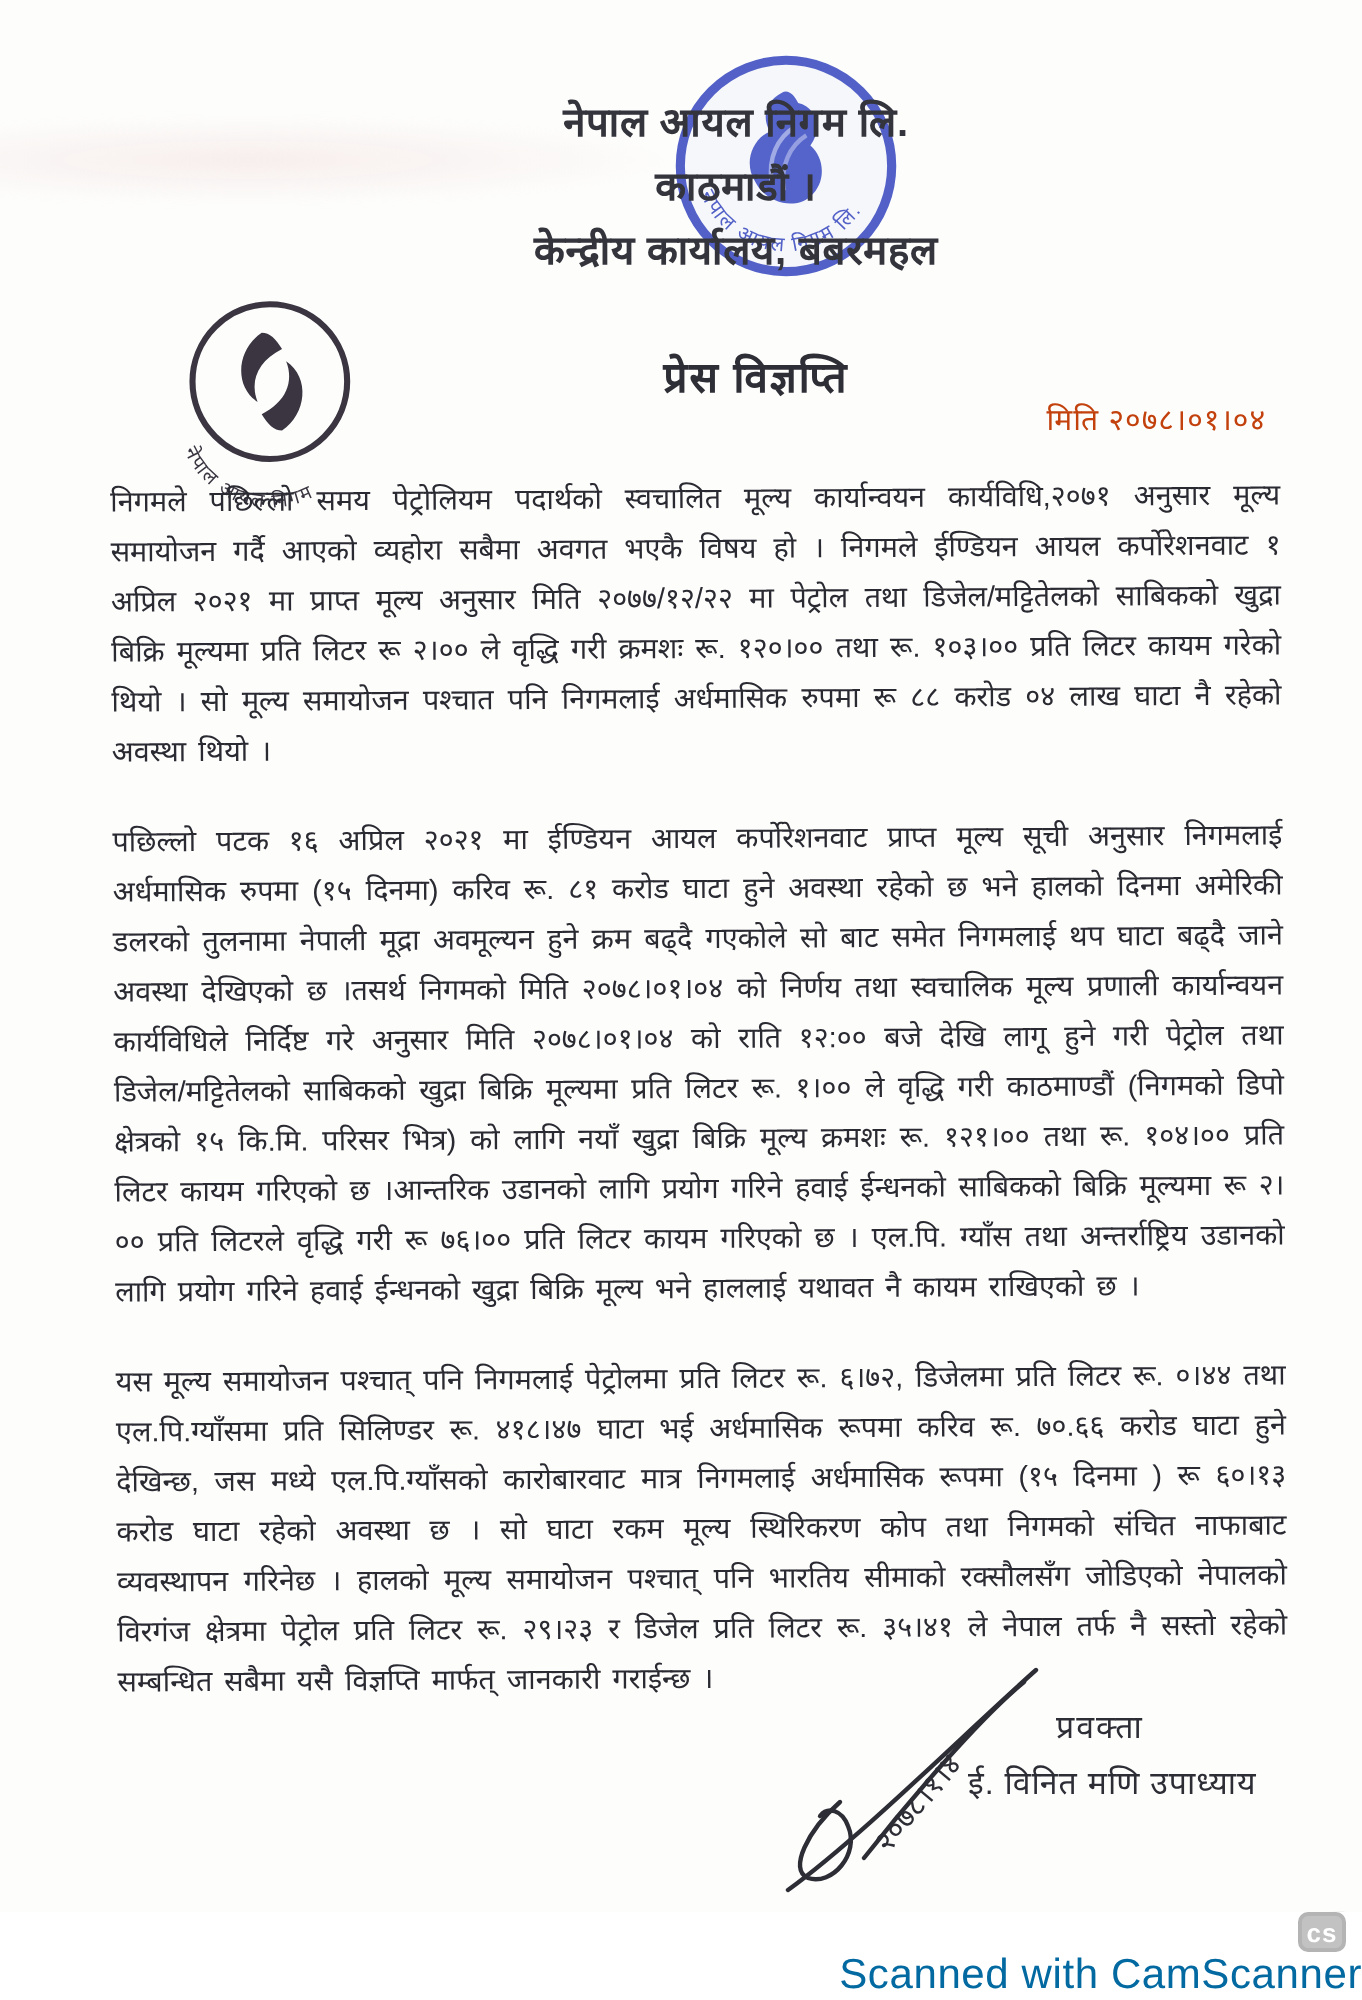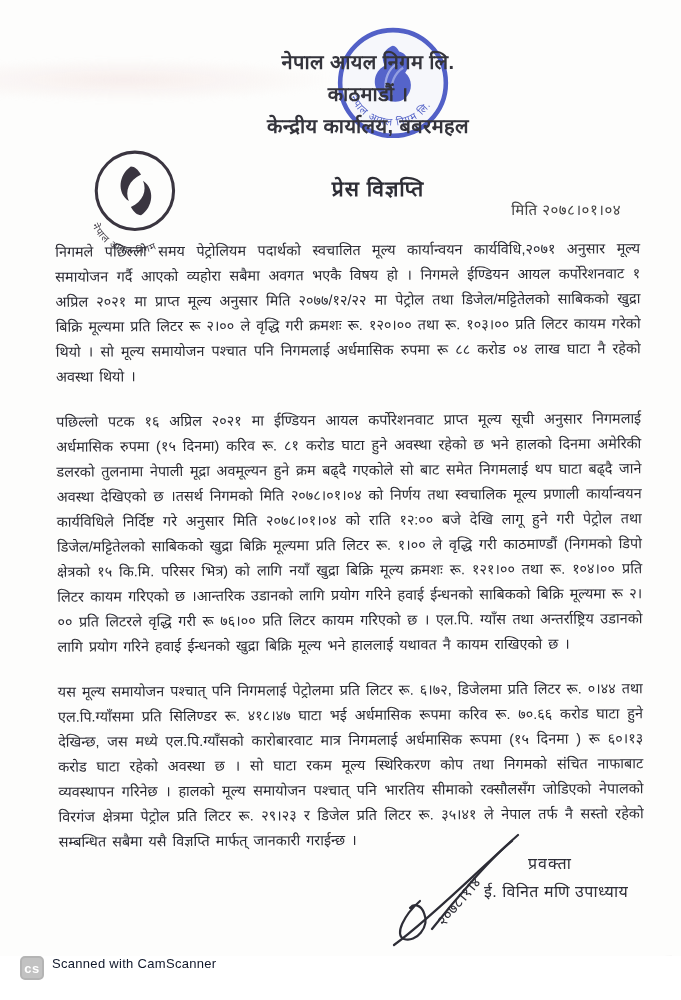--- a/index.html
+++ b/index.html
@@ -29,49 +29,49 @@
     position:absolute; left:330px; top:22px; width:126px; height:126px;
     opacity:.9; mix-blend-mode:multiply;
   }
   .org-logo { position:absolute; left:82px; top:144px; width:116px; height:116px; }
 
   .doc-title {
     position:absolute; top:174px; left:58px; width:640px; text-align:center;
     font-size:21px; font-weight:700; letter-spacing:1px; color:#2e2e36;
   }
   .date-line {
-    position:absolute; top:199px; right:60px;
-    font-size:15px; color:#404040; letter-spacing:.5px;
+    position:absolute; top:199px; right:48px;
+    font-size:15px; color:#c2410c; letter-spacing:.5px;
   }
 
   .doc-body {
     position:absolute; top:238px; left:57px; width:585px;
     font-size:14.4px; line-height:25px; text-align:justify;
     word-spacing:2px; color:#2a2a32; transform:rotate(-0.35deg);
   }
   .doc-body p { margin:0 0 20px 0; }
 
   .signature-block { position:absolute; left:378px; top:828px; width:296px; height:130px; }
   .sig-svg { position:absolute; left:8px; top:2px; }
   .sig-designation { position:absolute; left:150px; top:24px; font-size:16px; color:#2d2d36; letter-spacing:1px; }
   .sig-name { position:absolute; left:106px; top:52px; font-size:16px; color:#2d2d36; white-space:nowrap; letter-spacing:.5px;text-align:right; }
 
   .scan-footer {
     position:absolute; left:0; bottom:0; width:681px; height:44px;
-    background:#ffffff; display:flex; align-items:flex-start;
-    padding-left:20px; box-sizing:border-box;
+    background:#ffffff; display:flex; align-items:flex-end;
+    padding-left:20px; box-sizing:border-box;flex-direction:column;
   }
   .cs-badge {
     width:24px; height:24px; border-radius:5px;
     background:#c2c2c2; border:2px solid #b4b4b4; box-sizing:border-box;
     color:#ffffff; font-weight:700; font-size:13px;
     display:flex; align-items:center; justify-content:center;
     margin-right:8px; letter-spacing:.5px;
   }
-  .scan-footer-text { font-size:13px; color:#0f172a; letter-spacing:.3px; }
+  .scan-footer-text { font-size:21px; color:#0369a1; letter-spacing:.3px; }
 </style>
 </head>
 <body>
 
 <div class="page">
 
   <div class="artifact-top"></div>
 
   <svg class="stamp" viewBox="0 0 124 124">
     <circle cx="62" cy="60" r="52" fill="rgba(63,80,196,0.04)" stroke="#3f50c4" stroke-width="4.5"></circle>

